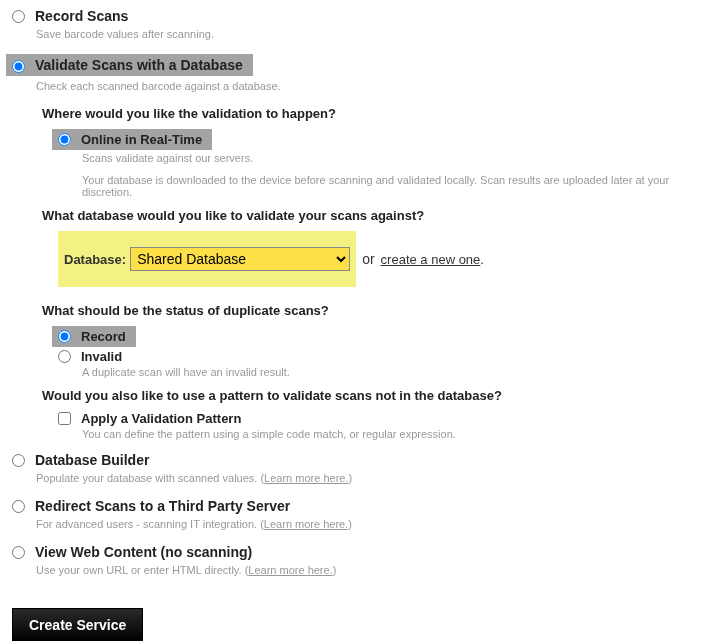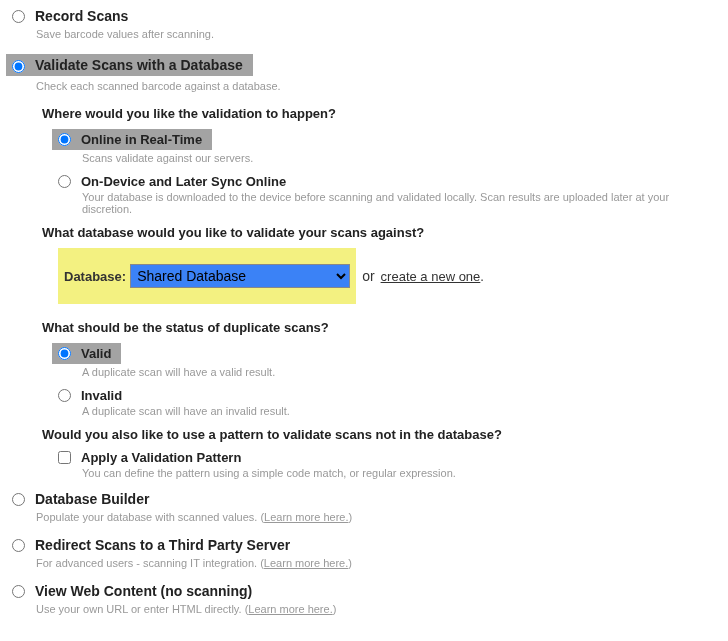--- a/index.html
+++ b/index.html
@@ -88,21 +88,21 @@
     .db-label {
       font-weight: bold;
       font-size: 13px;
     }
     select.db-select {
       font-family: Arial, Helvetica, sans-serif;
       font-size: 14px;
       padding: 2px 2px;
       width: 220px;
       border: 1px solid #888;
-      background: #3b82f6;
+      background: #fde047;
     }
     .or-text {
       font-size: 14px;
       color: #333;
     }
     .link {
       text-decoration: underline;
       color: #333;
       cursor: pointer;
       text-align: center;
@@ -153,48 +153,43 @@
     <div class="question">Where would you like the validation to happen?</div>
 
     <div class="sub-option-row">
       <span class="highlight-row">
         <input type="radio" name="where" checked="" style="">
         <span class="sub-option-label">Online in Real-Time</span>
       </span>
     </div>
     <div class="sub-desc" style="margin-left:40px;">Scans validate against our servers.</div>
 
-    <div class="sub-option-row">
-      <input type="radio" name="where" style="">
-      <span class="sub-option-label">On-Device and Later Sync Online</span>
-    </div>
     <div class="sub-desc" style="margin-left:40px;">Your database is downloaded to the device before scanning and validated locally. Scan results are uploaded later at your discretion.</div>
 
     <div class="question">What database would you like to validate your scans against?</div>
 
     <div class="db-row">
       <span class="db-label-box">
         <span class="db-label">Database:</span>
         <select class="db-select">
           <option>Shared Database</option>
         </select>
       </span>
       <span class="or-text">or</span>
       <span><a class="link">create a new one</a><span>.</span></span>
     </div>
 
     <div class="question" style="margin-top:16px;">What should be the status of duplicate scans?</div>
 
     <div class="sub-option-row">
       <span class="highlight-row">
         <input type="radio" name="dup" checked="" style="">
-        <span class="sub-option-label">Valid</span>
+        <span class="sub-option-label">Record</span>
       </span>
     </div>
-    <div class="sub-desc" style="margin-left:40px;">A duplicate scan will have a valid result.</div>
 
     <div class="sub-option-row">
       <input type="radio" name="dup" style="">
       <span class="sub-option-label">Invalid</span>
     </div>
     <div class="sub-desc" style="margin-left:40px;">A duplicate scan will have an invalid result.</div>
 
     <div class="question">Would you also like to use a pattern to validate scans not in the database?</div>
 
     <div class="sub-option-row">

